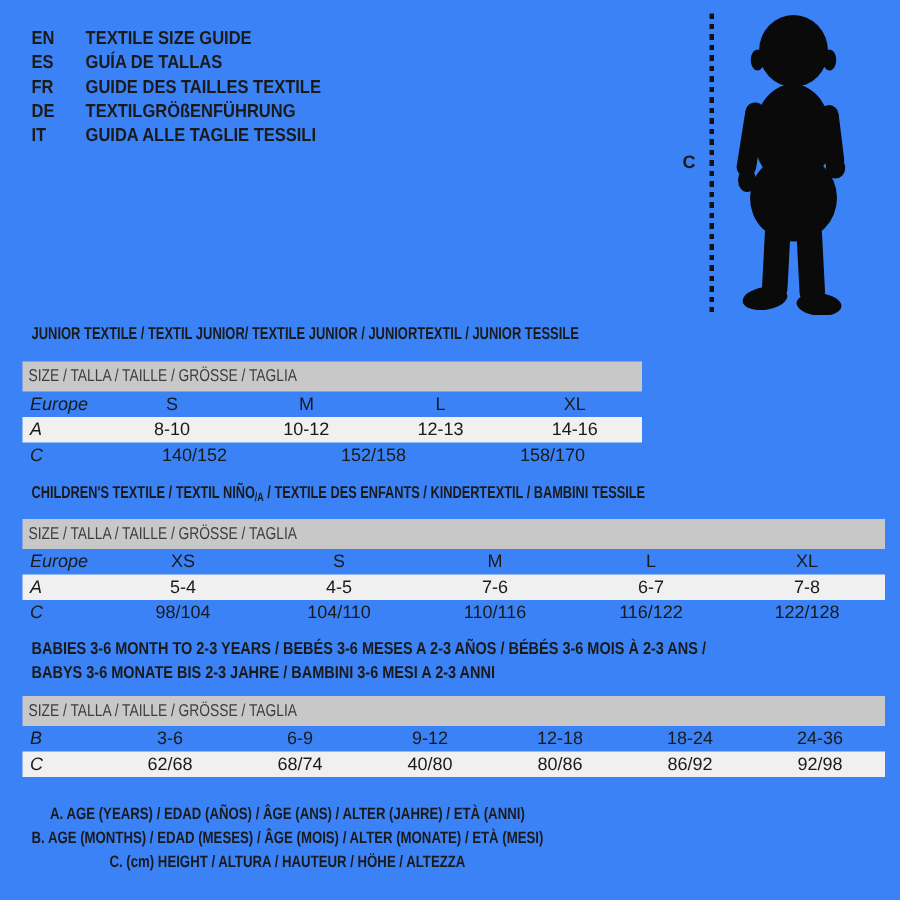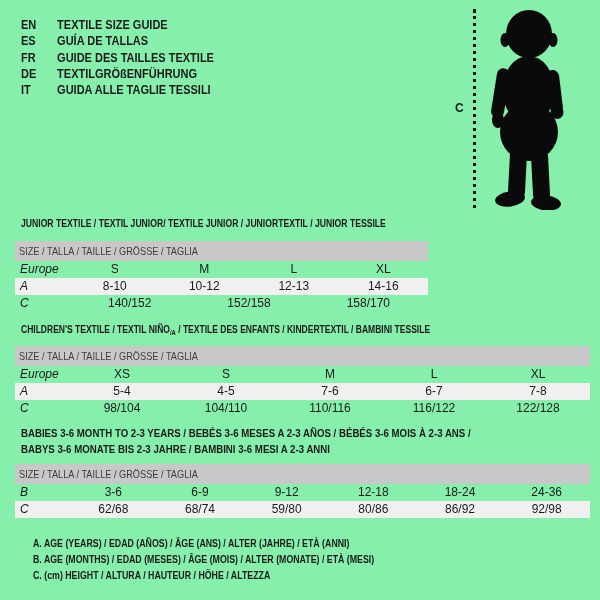--- a/index.html
+++ b/index.html
@@ -1,17 +1,17 @@
 <!DOCTYPE html>
 <html><head>
 <meta charset="utf-8">
 <style>
   html,body{margin:0;padding:0;background:#fff;}
   .page{
-    position:relative;width:600px;height:600px;background:#86efac;overflow:hidden;
+    position:relative;width:600px;height:600px;background:#3b82f6;overflow:hidden;
     font-family:"Liberation Sans","DejaVu Sans",sans-serif;color:#1a1a1a;
   }
   
   .lang-legend{position:absolute;left:21px;top:17px;}
   .lang-row{display:flex;line-height:16.3px;font-size:12.5px;font-weight:bold;
     transform:scaleX(0.88);transform-origin:0 50%;white-space:nowrap;}
   .lang-code{width:41px;flex:0 0 41px;}
   
   .dashed-line{position:absolute;left:473px;top:9px;width:3px;height:199px;
     background:repeating-linear-gradient(to bottom,#111 0 3.5px,transparent 3.5px 7px);}
@@ -30,21 +30,21 @@
   .t2{top:346px;width:575px;}
   .t3{top:464px;width:575px;}
   .size-bar{height:20px;background:#c8c8c8;display:flex;align-items:center;}
   .size-bar span{font-size:11.5px;color:#3d3d3d;padding-left:5px;white-space:nowrap;
     transform:scaleX(0.8);transform-origin:0 50%;}
   .trow{display:flex;height:17px;line-height:17px;font-size:12px;}
   .trow.shaded{background:#f0f0f0;}
   .tlabel{flex:0 0 55px;padding-left:5px;box-sizing:border-box;white-space:nowrap;font-style:italic;}
   .tcell{flex:1;text-align:center;white-space:nowrap;}
   
-  .footnotes{position:absolute;left:33px;top:535px;}
+  .footnotes{position:absolute;left:21px;top:535px;text-align:center;}
   .footnote{font-size:11px;font-weight:bold;line-height:16px;white-space:nowrap;
     transform:scaleX(0.8);transform-origin:0 50%;}
 </style>
 </head>
 <body>
 
 <div class="page">
 
   <div class="lang-legend">
     <div class="lang-row">
@@ -163,21 +163,21 @@
       <span class="tcell">6-9</span>
       <span class="tcell">9-12</span>
       <span class="tcell">12-18</span>
       <span class="tcell">18-24</span>
       <span class="tcell">24-36</span>
     </div>
     <div class="trow shaded">
       <span class="tlabel">C</span>
       <span class="tcell">62/68</span>
       <span class="tcell">68/74</span>
-      <span class="tcell">59/80</span>
+      <span class="tcell">40/80</span>
       <span class="tcell">80/86</span>
       <span class="tcell">86/92</span>
       <span class="tcell">92/98</span>
     </div>
   </div>
 
   <div class="footnotes">
     <div class="footnote">A. AGE (YEARS) / EDAD (AÑOS) / ÂGE (ANS) / ALTER (JAHRE) / ETÀ (ANNI)</div>
     <div class="footnote">B. AGE (MONTHS) / EDAD (MESES) / ÂGE (MOIS) / ALTER (MONATE) / ETÀ (MESI)</div>
     <div class="footnote">C. (cm) HEIGHT / ALTURA / HAUTEUR / HÖHE / ALTEZZA</div>

